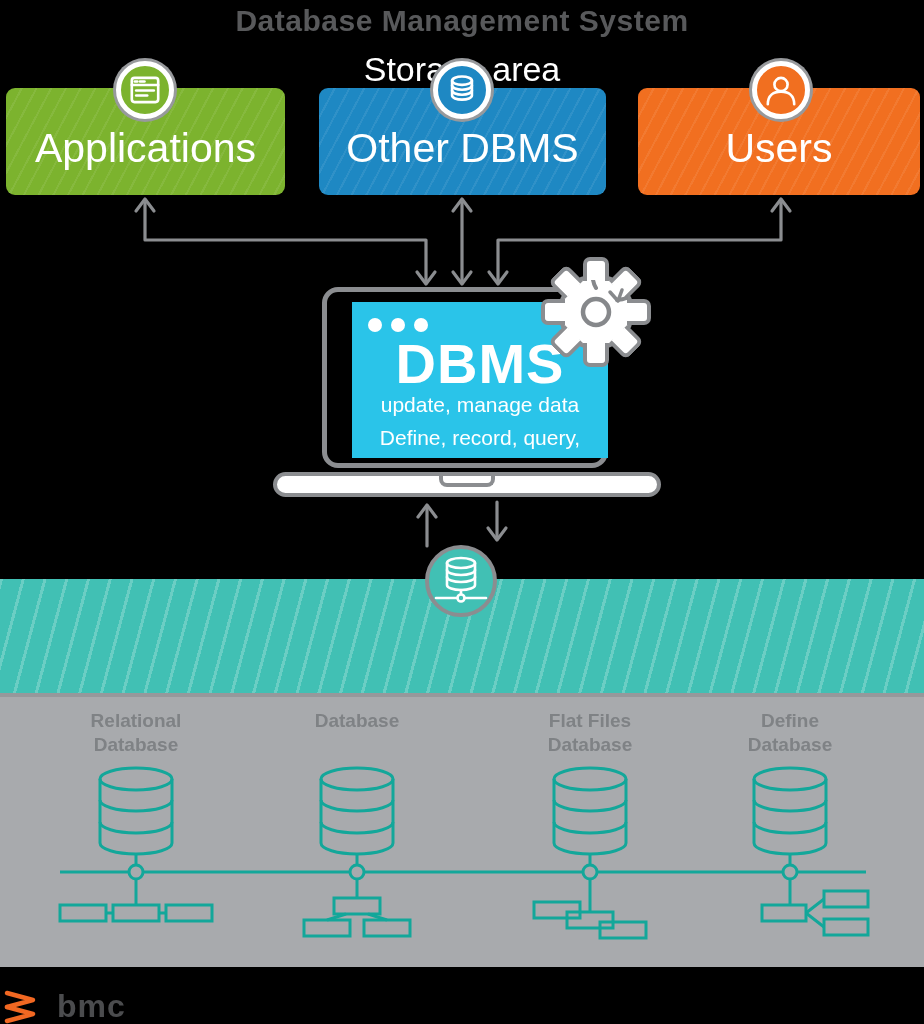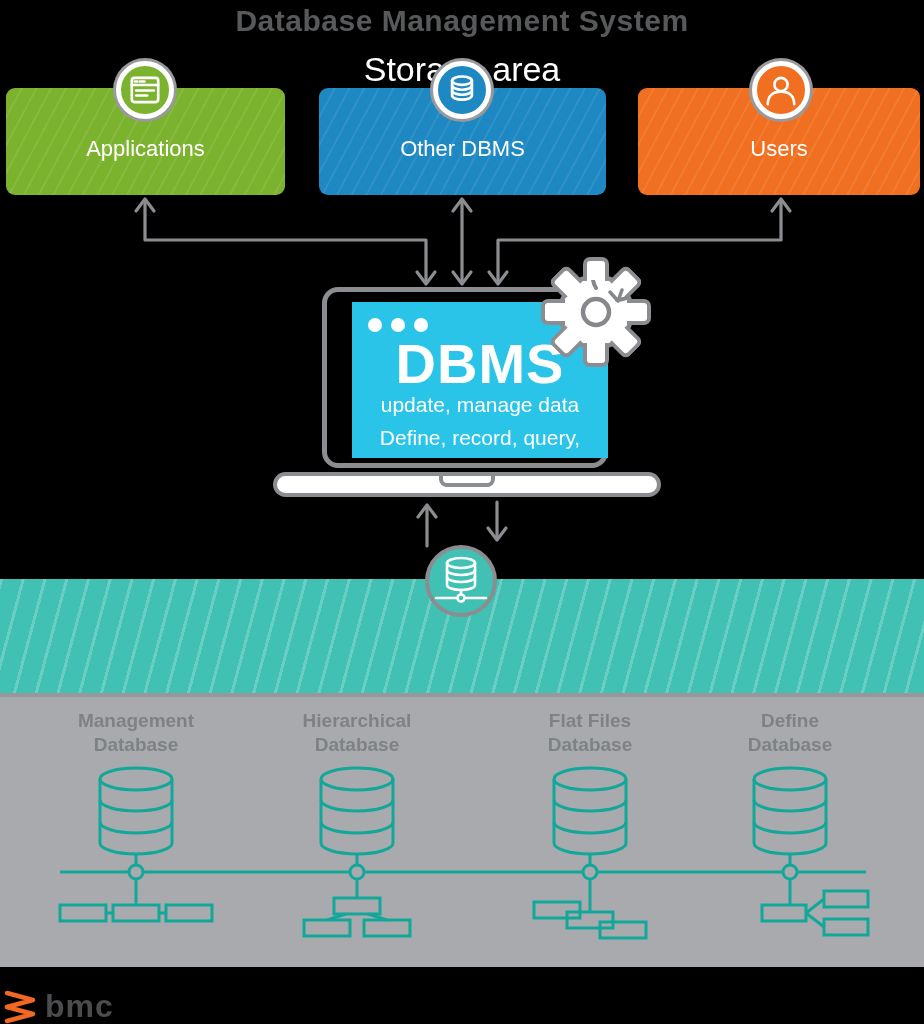--- a/index.html
+++ b/index.html
@@ -18,21 +18,21 @@
   .connectors path{stroke:var(--connector_gray,#8b8d90);stroke-width:3.2;fill:none;stroke-linecap:round;stroke-linejoin:round;}
   
   .topbox{
     position:absolute;top:88px;height:107px;border-radius:9px;z-index:2;
     display:flex;align-items:center;justify-content:center;
   }
   .topbox::after{
     content:"";position:absolute;inset:0;border-radius:9px;
     background:repeating-linear-gradient(118deg,rgba(255,255,255,.08) 0 2px,rgba(255,255,255,0) 2px 13px);
   }
-  .topbox .boxlabel{position:relative;z-index:1;color:#fff;font-size:22px;padding-top:14px;}
+  .topbox .boxlabel{position:relative;z-index:1;color:#fff;font-size:41px;padding-top:14px;}
   .box-green{left:6px;width:279px;background:var(--applications_green,#7cb32e);}
   .box-blue{left:319px;width:287px;background:var(--dbms_blue,#1e88c3);}
   .box-orange{left:638px;width:282px;background:var(--users_orange,#f16f20);}
   
   .badge{
     position:absolute;top:61px;width:58px;height:58px;border-radius:50%;
     border:5px solid #fff;box-shadow:0 0 0 3px #97999c;z-index:3;
     display:flex;align-items:center;justify-content:center;
   }
   .badge svg{stroke:#fff;fill:none;stroke-width:2.4;stroke-linecap:round;stroke-linejoin:round;}
@@ -97,21 +97,21 @@
   .db-panel svg{position:absolute;left:0;top:0;}
   .db-panel svg path,.db-panel svg ellipse,.db-panel svg rect,.db-panel svg circle{
     stroke:var(--network_teal,#13a79a);stroke-width:3;fill:none;
   }
   .db-panel svg circle.node{fill:var(--panel_gray,#a8aaad);}
   .db-label{
     position:absolute;top:16px;width:200px;text-align:center;
     color:var(--label_gray,#7f8285);font-size:19px;font-weight:700;line-height:1.25;
   }
   
-  .brand{position:absolute;left:3px;top:988px;display:flex;align-items:center;gap:6px;z-index:2;}
+  .brand{position:absolute;left:3px;top:988px;display:flex;align-items:center;gap:18px;z-index:2;}
   .brand svg path{stroke:var(--brand_orange,#f26822);stroke-width:4.5;fill:none;stroke-linecap:round;stroke-linejoin:round;}
   .brand .brand-text{color:var(--brand_text,#4b4c4e);font-size:32px;font-weight:700;letter-spacing:1px;}
 </style>
 </head>
 <body>
 
 <div class="canvas">
 
   <div class="title">Database Management System</div>
 
@@ -208,25 +208,24 @@
       <path d="M18,28 A14,5 0 0 0 46,28"></path>
       <path d="M32,41 L32,45.5"></path>
       <path d="M7,49 L57,49"></path>
       <circle cx="32" cy="49" r="3.5" fill="#41c0b4"></circle>
     </svg>
   </div>
 
   <div class="panel-edge"></div>
   <div class="db-panel">
     <div class="db-label" style="left:36px">
-      <div>Management</div>
+      <div>Relational</div>
         <div>Database</div>
     </div>
     <div class="db-label" style="left:257px">
-      <div>Hierarchical</div>
         <div>Database</div>
     </div>
     <div class="db-label" style="left:490px">
       <div>Flat Files</div>
         <div>Database</div>
     </div>
     <div class="db-label" style="left:690px">
       <div>Define</div>
         <div>Database</div>
     </div>

